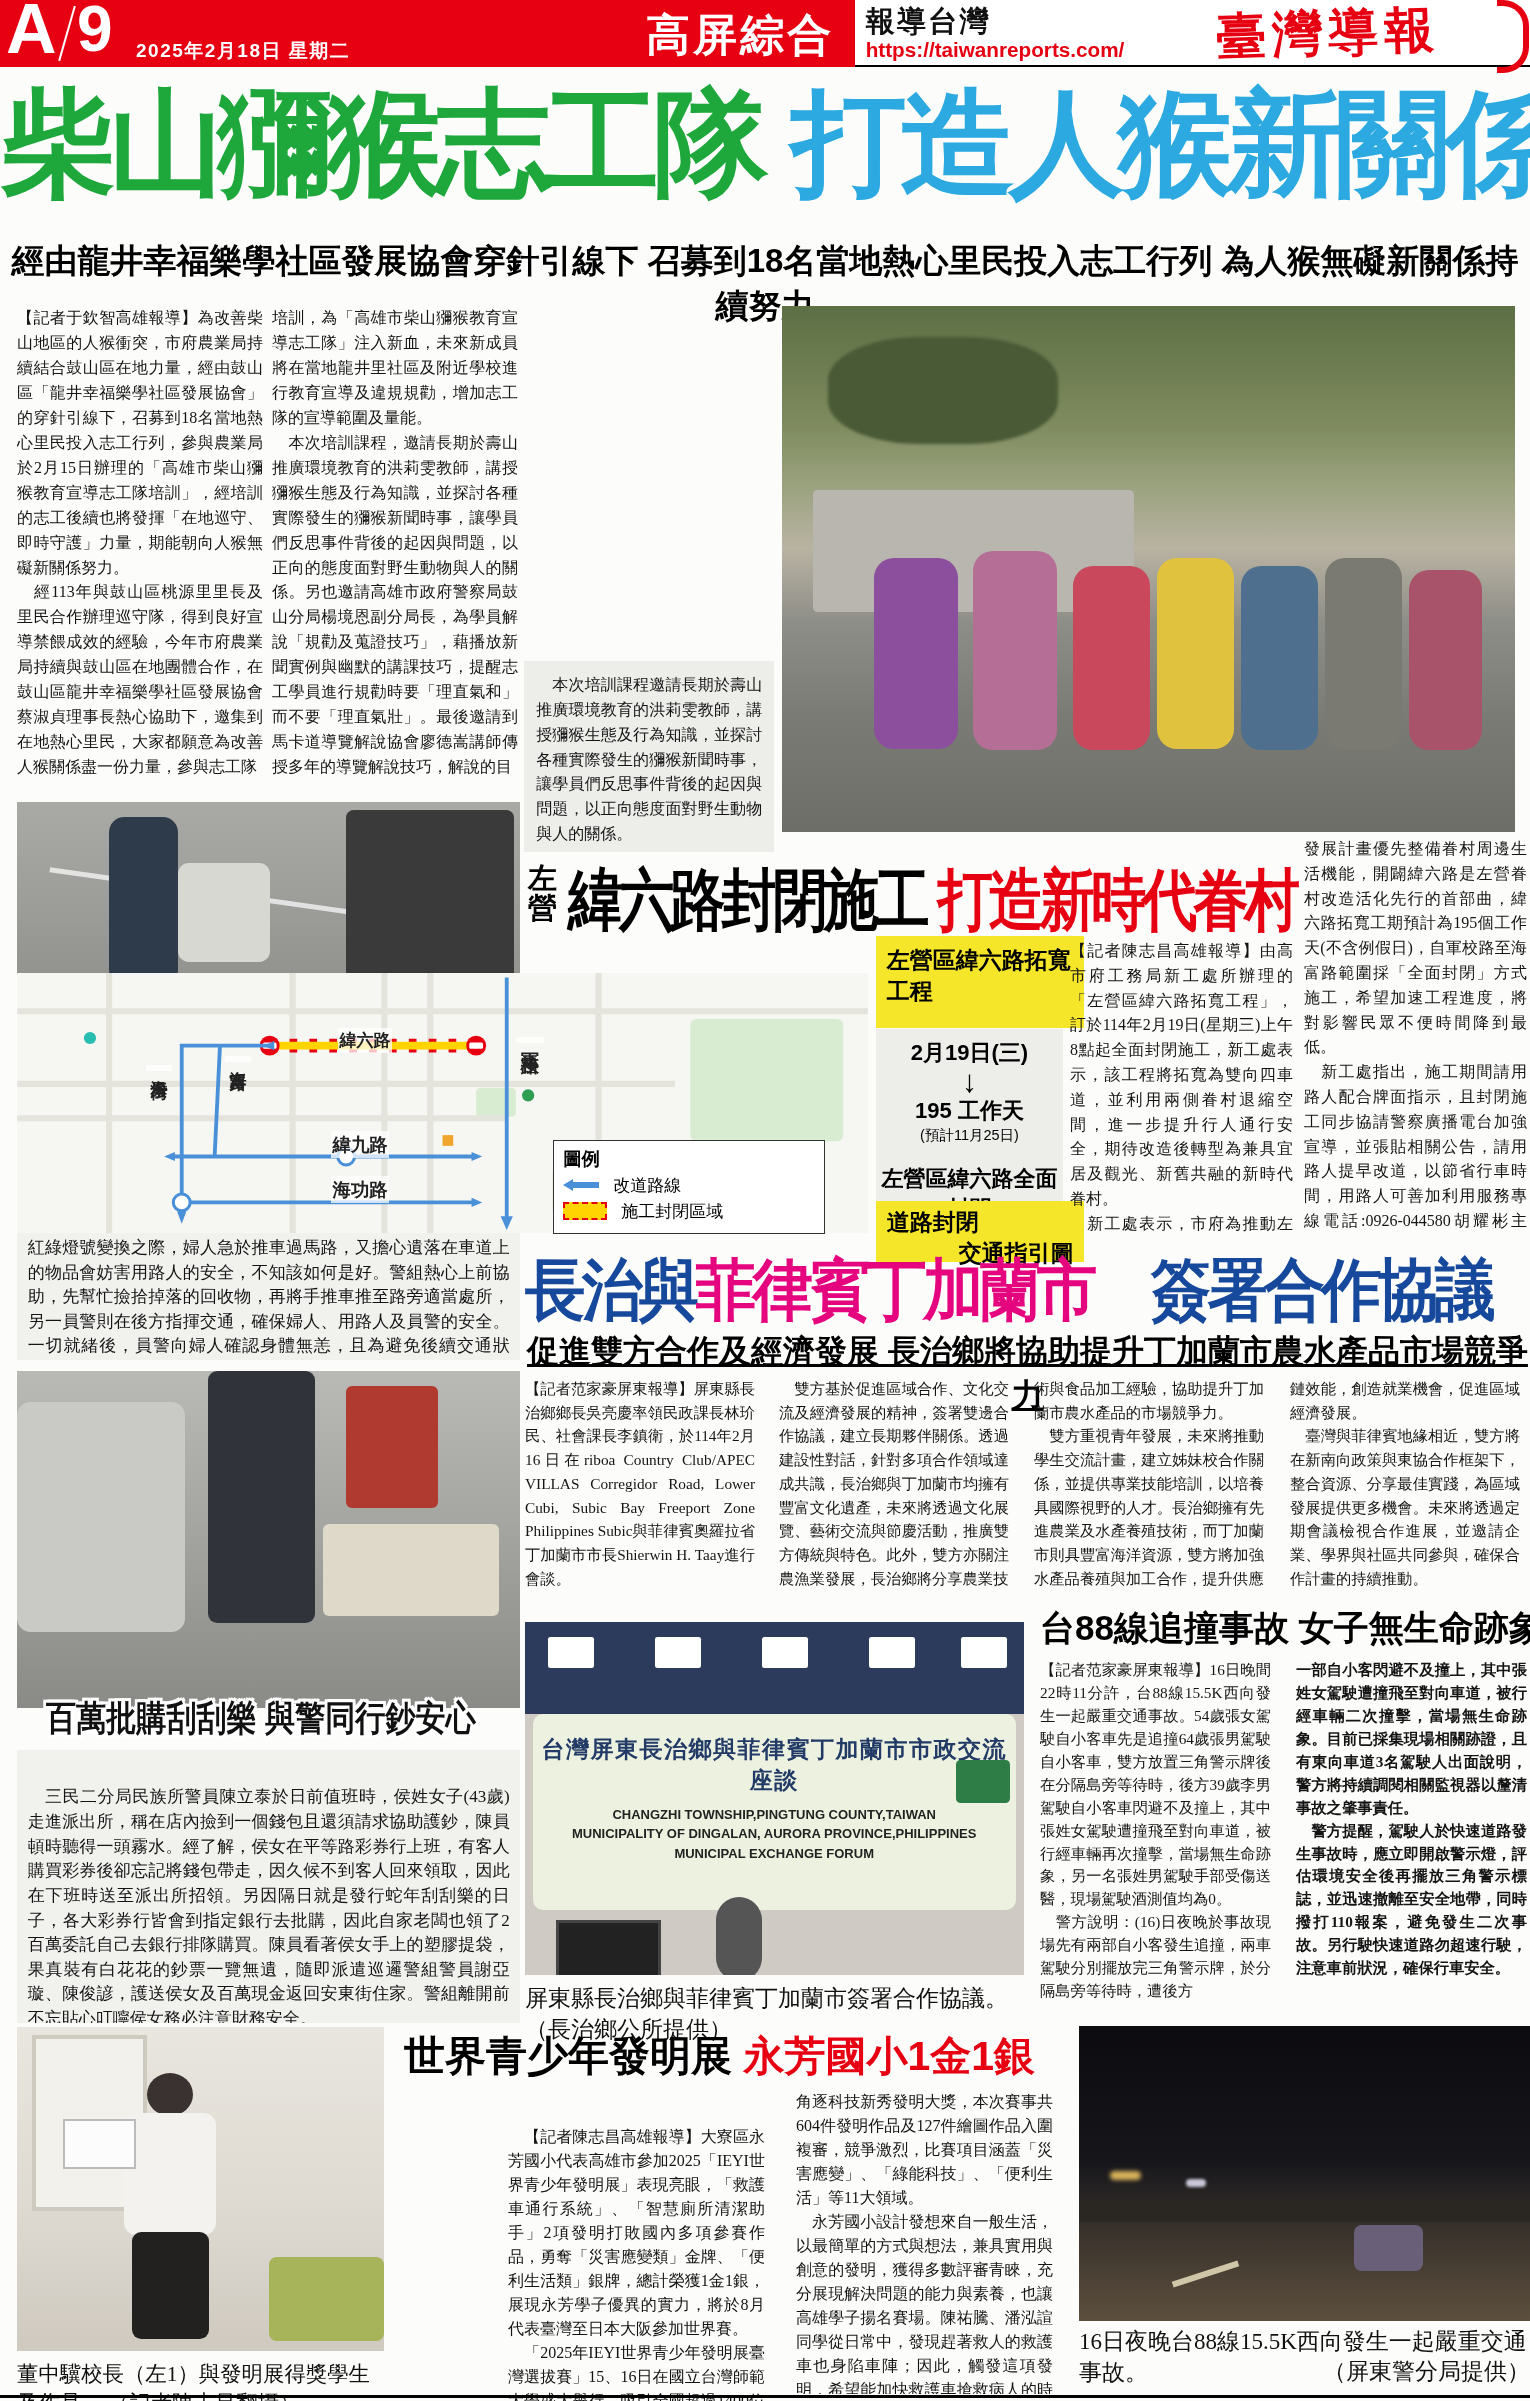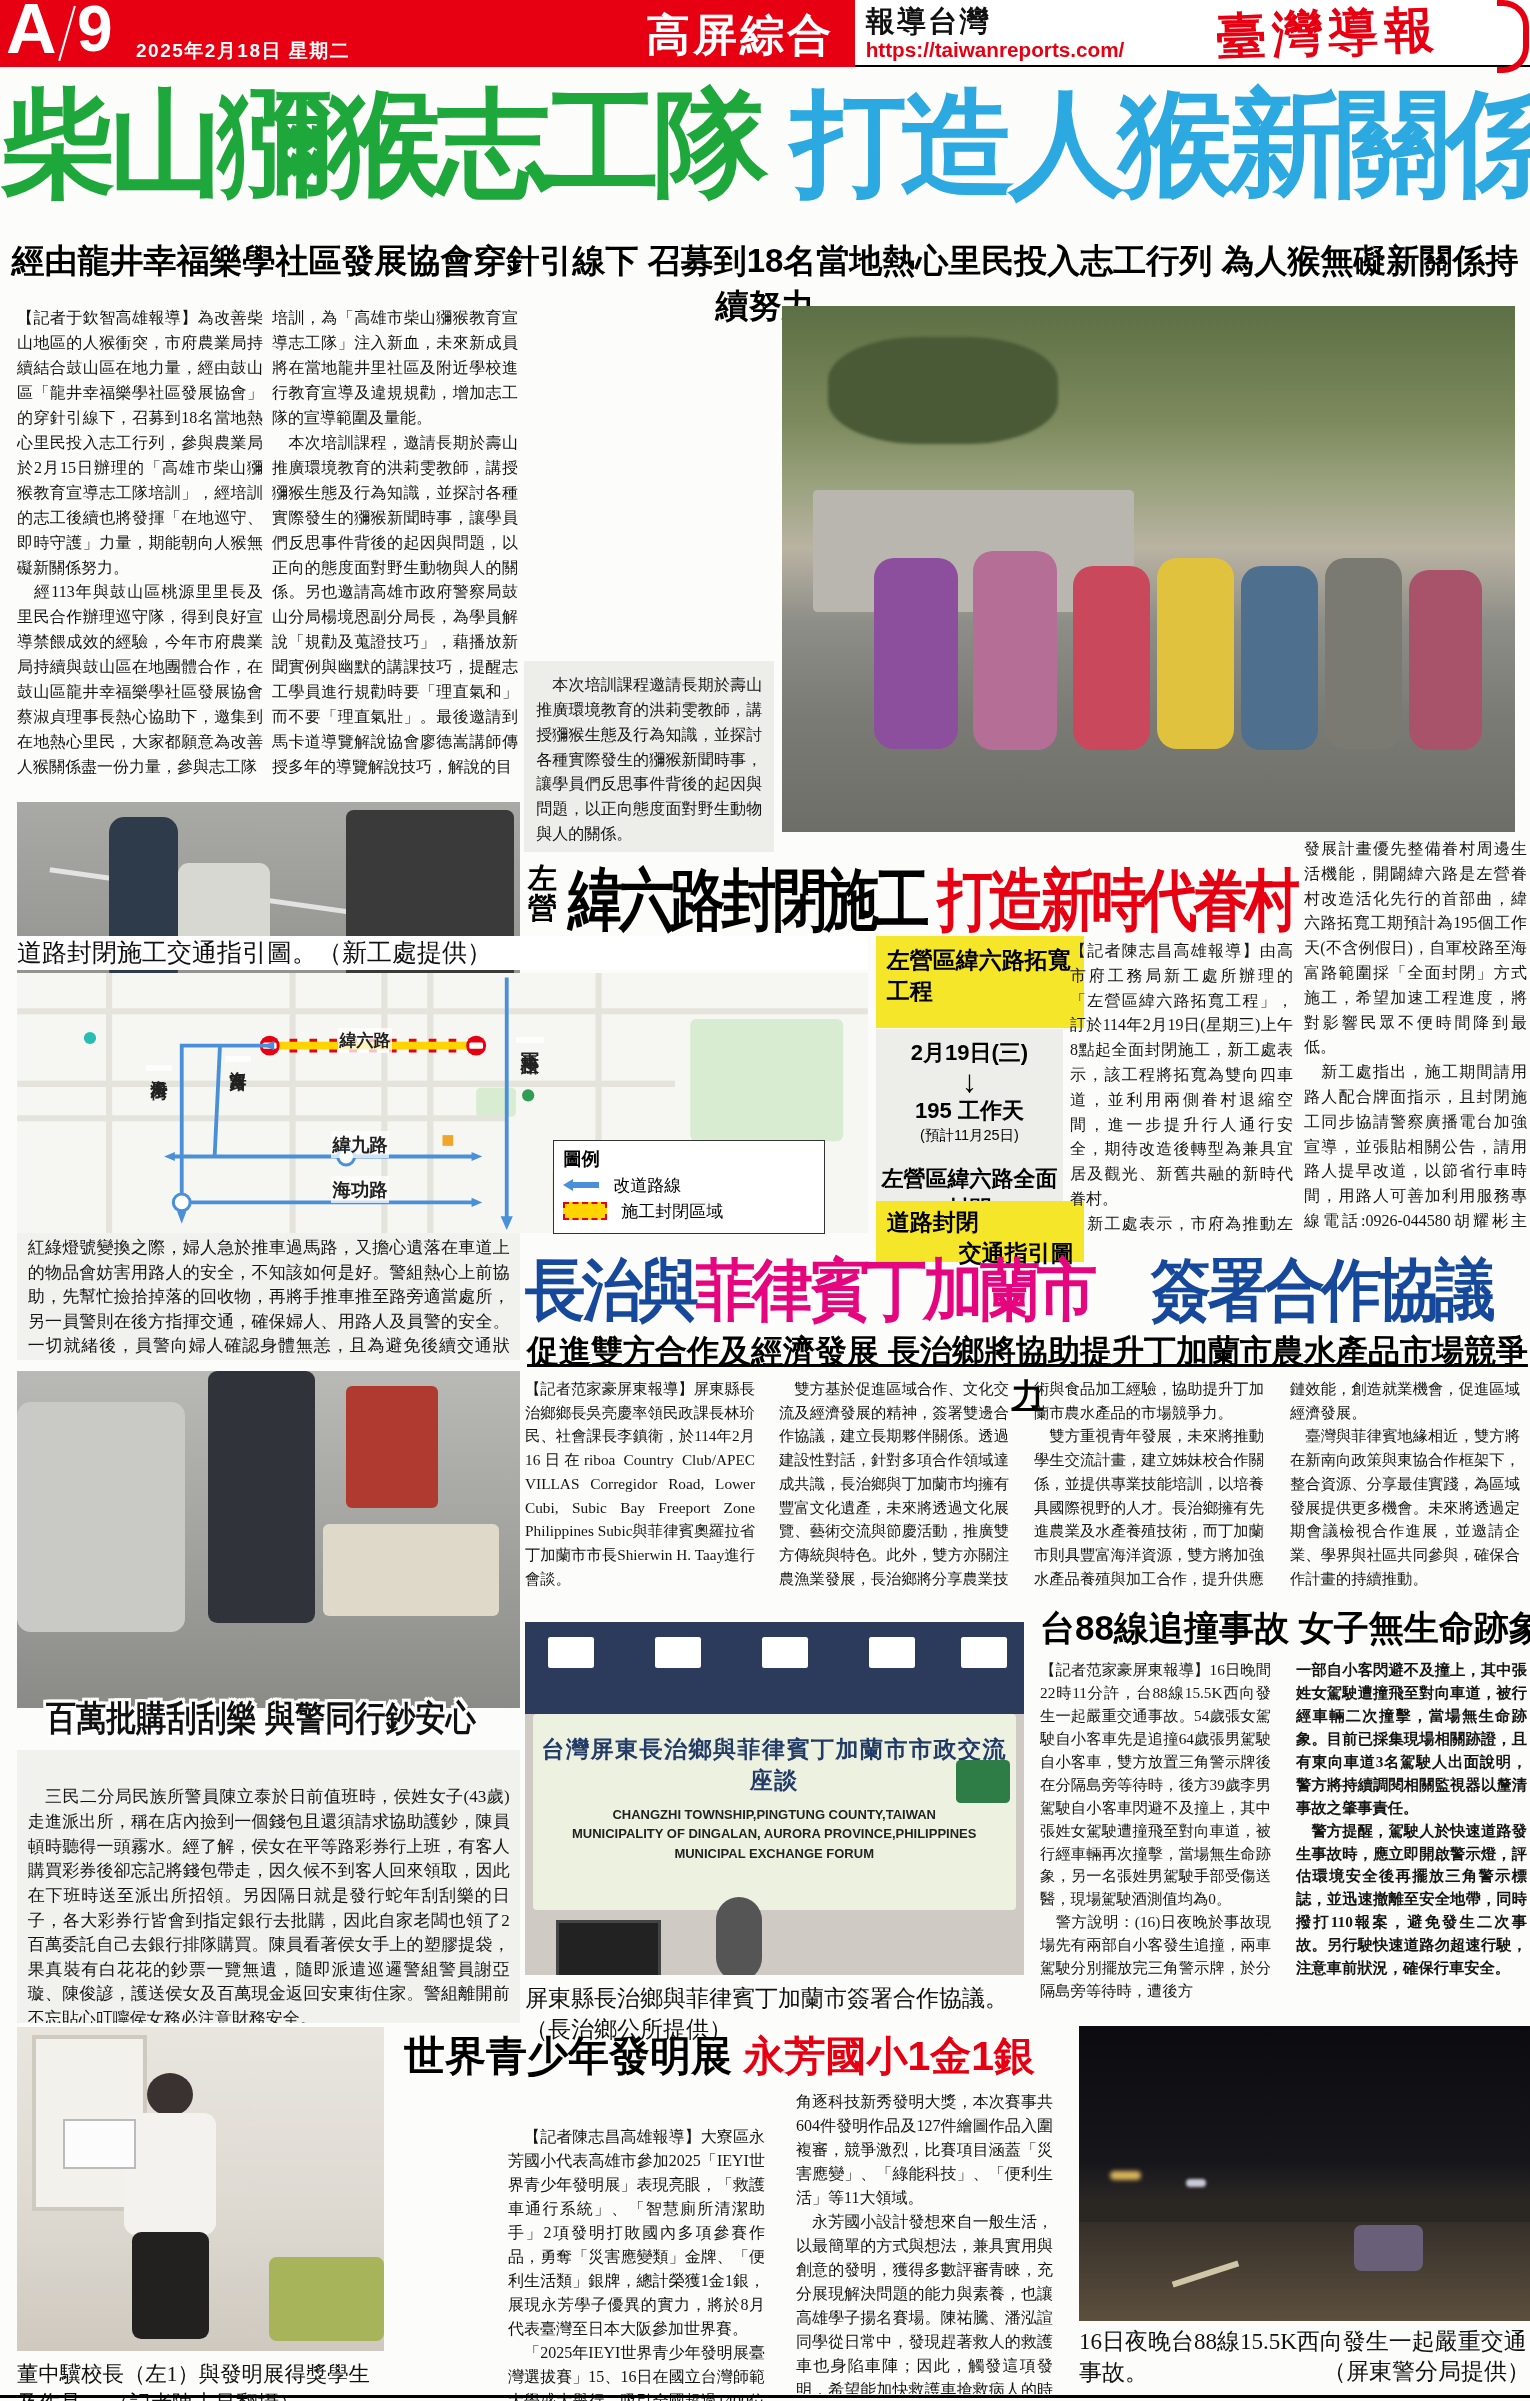--- a/index.html
+++ b/index.html
@@ -152,21 +152,20 @@
   <div class="abs btxt pol-txt" style="left:17px;top:1750px;height:252px;">
     <span>　三民二分局民族所警員陳立泰於日前值班時，侯姓女子(43歲)走進派出所，稱在店內撿到一個錢包且還須請求協助護鈔，陳員頓時聽得一頭霧水。經了解，侯女在平等路彩券行上班，有客人購買彩券後卻忘記將錢包帶走，因久候不到客人回來領取，因此在下班時送至派出所招領。另因隔日就是發行蛇年刮刮樂的日子，各大彩券行皆會到指定銀行去批購，因此自家老闆也領了2百萬委託自己去銀行排隊購買。陳員看著侯女手上的塑膠提袋，果真裝有白花花的鈔票一覽無遺，隨即派遣巡邏警組警員謝亞璇、陳俊諺，護送侯女及百萬現金返回安東街住家。警組離開前不忘貼心叮嚀侯女務必注意財務安全。</span>
     
   </div>
 
   <div class="abs kicker">左營</div>
   <div class="abs rh" style="left:568px;">
     <span style="color:#000;">緯六路封閉施工</span>
     <span style="color:#e60012;">打造新時代眷村</span>
   </div>
-  <div class="abs map-capbar">道路封閉施工交通指引圖。（新工處提供）</div>
 
   <div class="abs map">
     <svg width="851" height="260" viewBox="0 0 1112 340">
       <rect x="0" y="0" width="1112" height="340" fill="#f6f6f2"></rect>
       <rect x="880" y="60" width="200" height="160" rx="8" fill="#d8ecd2"></rect>
       <rect x="700" y="255" width="120" height="60" rx="6" fill="#d8ecd2"></rect>
       <rect x="600" y="150" width="52" height="38" rx="6" fill="#d8ecd2"></rect>
       <g stroke="#e4e4dc" stroke-width="8">
         <line x1="0" y1="50" x2="1112" y2="50"></line>
           <line x1="0" y1="145" x2="860" y2="145"></line>
@@ -258,21 +257,21 @@
 　臺灣與菲律賓地緣相近，雙方將在新南向政策與東協合作框架下，整合資源、分享最佳實踐，為區域發展提供更多機會。未來將透過定期會議檢視合作進展，並邀請企業、學界與社區共同參與，確保合作計畫的持續推動。</div>
 
   <div class="abs ph" style="left:525px;top:1622px;width:499px;height:353px;background:#cfcbc4;">
     <div class="deco" style="left:0;top:0;width:499px;height:92px;background:#2c3a5c;">
       <div class="deco" style="left:23px;top:15.3px;width:46px;height:31px;background:#fff;border-radius:2.3px;"></div>
       <div class="deco" style="left:130px;top:15.3px;width:46px;height:31px;background:#fff;border-radius:2.3px;"></div>
       <div class="deco" style="left:237px;top:15.3px;width:46px;height:31px;background:#fff;border-radius:2.3px;"></div>
       <div class="deco" style="left:344px;top:15.3px;width:46px;height:31px;background:#fff;border-radius:2.3px;"></div>
       <div class="deco" style="left:436px;top:15.3px;width:46px;height:31px;background:#fff;border-radius:2.3px;"></div>
     </div>
-    <div class="deco" style="left:7.7px;top:92px;width:483px;height:176px;background:#edf2e0;border-radius:4px;padding-top:20px;">
+    <div class="deco" style="left:7.7px;top:92px;width:483px;height:176px;background:#edf2e0;border-radius:10px;padding-top:20px;">
       <div class="banner-line" style="font-size:23px;font-weight:700;letter-spacing:1.5px;">台灣屏東長治鄉與菲律賓丁加蘭市市政交流座談</div>
       <div class="banner-line" style="font-size:13px;font-weight:700;color:#222;margin-top:10.7px;">CHANGZHI TOWNSHIP,PINGTUNG COUNTY,TAIWAN</div>
       <div class="banner-line" style="font-size:13px;font-weight:700;color:#222;margin-top:4.6px;">MUNICIPALITY OF DINGALAN, AURORA PROVINCE,PHILIPPINES</div>
       <div class="banner-line" style="font-size:13px;font-weight:700;color:#222;margin-top:4.6px;">MUNICIPAL EXCHANGE FORUM</div>
       <div class="deco" style="right:6.1px;top:46px;width:54px;height:43px;background:#2e7d46;border-radius:4.6px;"></div>
     </div>
     <div class="deco" style="left:191px;top:275px;width:46px;height:84px;background:#555;border-radius:23px;"></div>
     <div class="deco" style="left:31px;top:298px;width:99px;height:55px;background:#222;border:3.1px solid #444;"></div>
   </div>
   <div class="abs cap" style="left:525px;top:1983px;width:499px;">屏東縣長治鄉與菲律賓丁加蘭市簽署合作協議。（長治鄉公所提供）</div>

